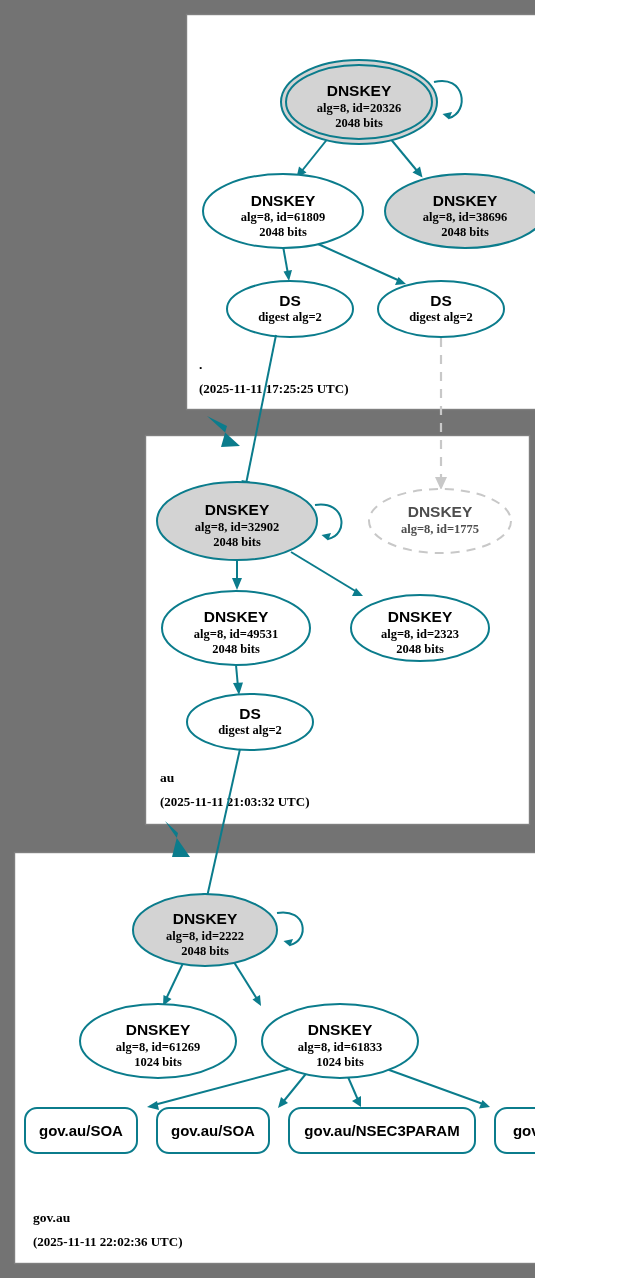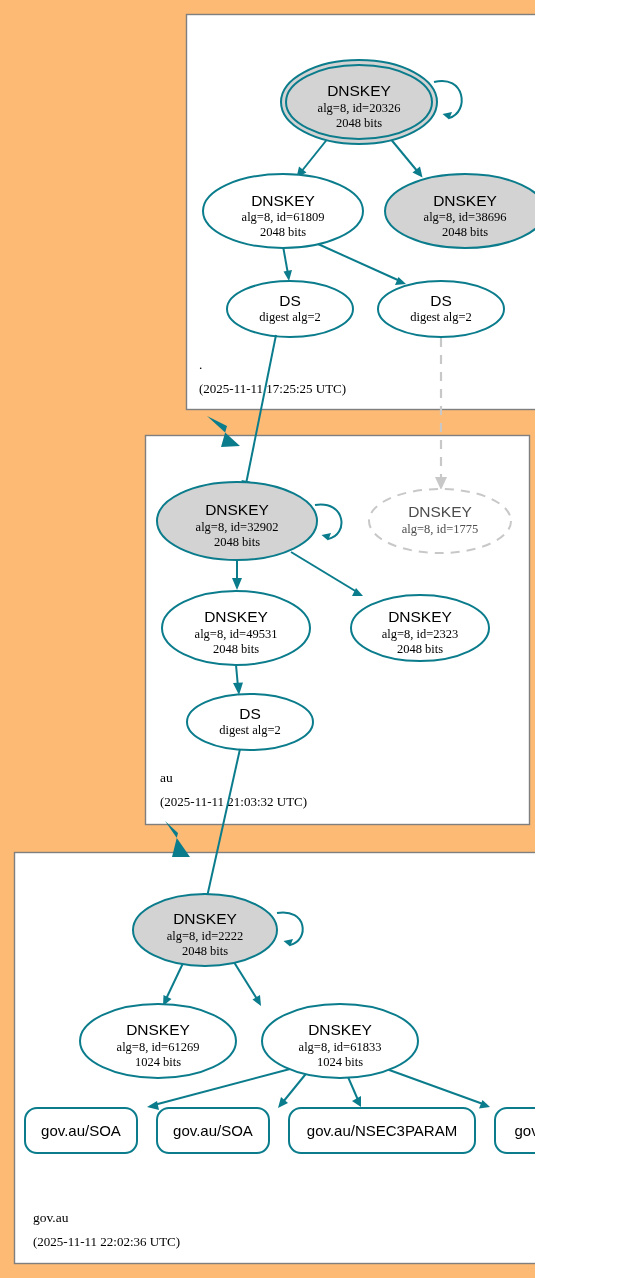--- a/index.html
+++ b/index.html
@@ -8,22 +8,23 @@
     padding: 0;
     background: #ffffff;
   }
   body {
     font-family: "Liberation Sans", sans-serif;
   }
   #canvas {
     position: relative;
     width: 535px;
     height: 1278px;
-    background: #fdba74;
+    background: #737373;
     overflow: hidden;
+    font-weight: bold;
   }
   #graph {
     position: absolute;
     left: 0;
     top: 0;
     width: 628px;
     height: 1278px;
   }
   .zone-box {
     fill: #ffffff;

